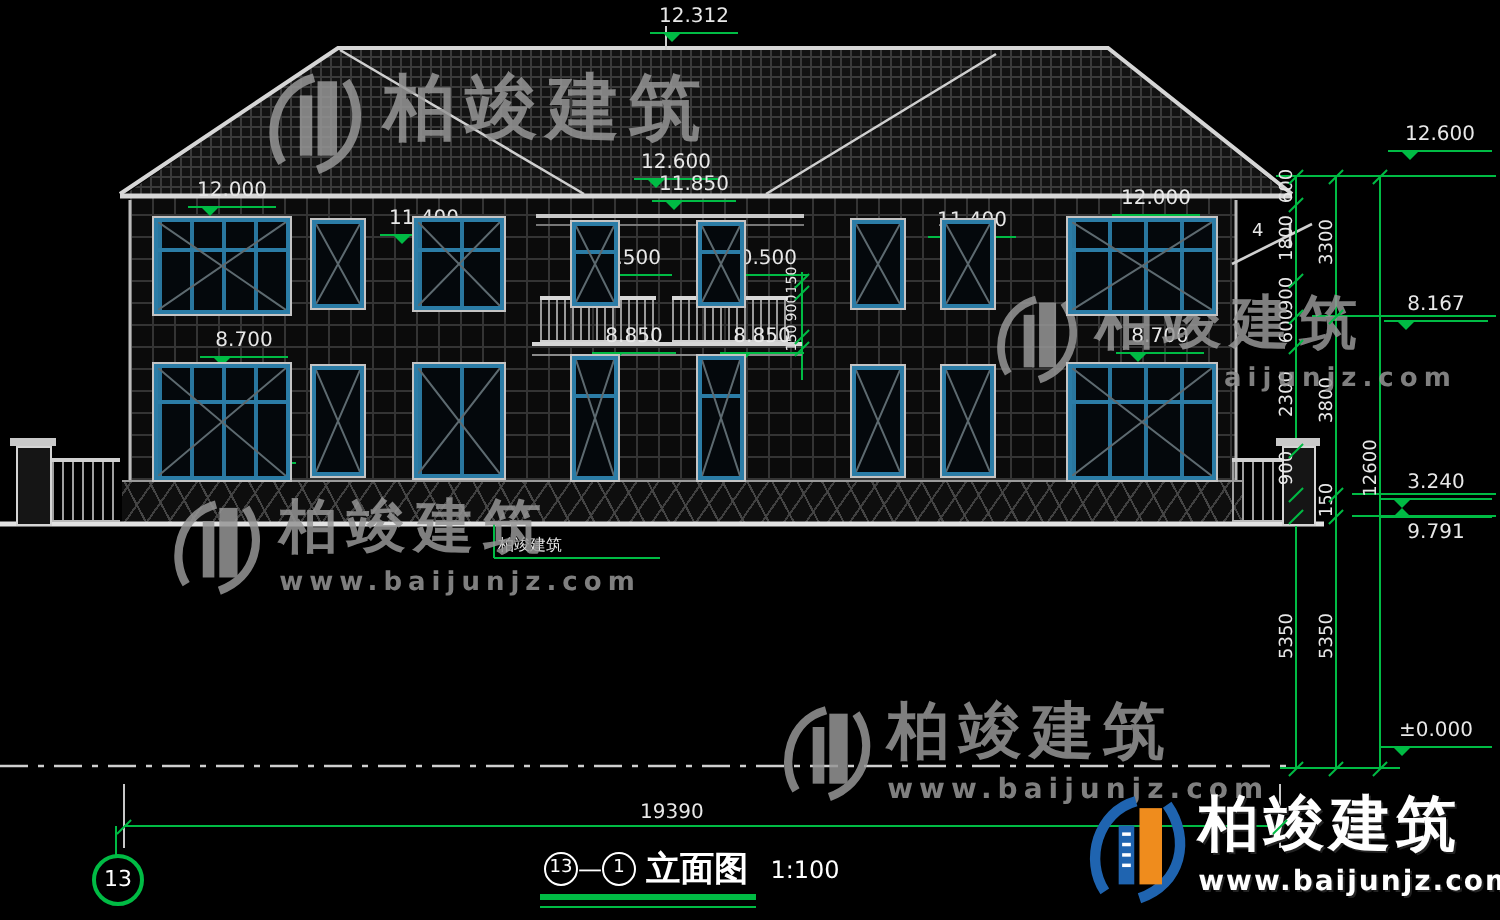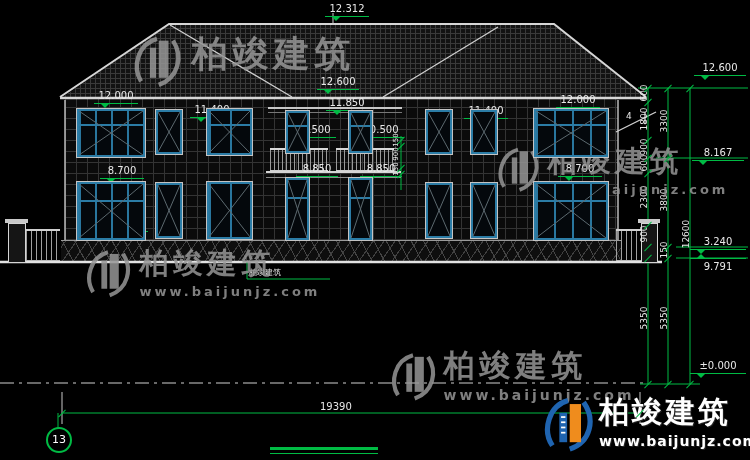--- a/index.html
+++ b/index.html
@@ -118,21 +118,21 @@
   <div class="canopy" style="left:268px;top:107px;width:134px"></div>
   <div class="fcap" style="left:5px;top:219px;width:23px;height:4px"></div>
   <div class="fpost" style="left:8px;top:223px;width:16px;height:38px"></div>
   <div class="fbars" style="left:26px;top:229px;width:34px;height:29px"></div>
   <div class="fbars" style="left:616px;top:229px;width:25px;height:29px"></div>
   <div class="fcap" style="left:638px;top:219px;width:22px;height:4px"></div>
   <div class="fpost" style="left:641px;top:223px;width:15px;height:38px"></div>
 
   <div class="lvl" style="left:325px;top:3px;width:44px"><span>12.312</span></div>
   <div class="lvl" style="left:317px;top:76px;width:42px"><span>12.600</span></div>
-  <div class="lvl" style="left:326px;top:97px;width:42px"><span>11.850</span></div>
+  <div class="lvl" style="left:326px;top:87px;width:42px"><span>11.850</span></div>
   <div class="lvl" style="left:94px;top:90px;width:44px"><span>12.000</span></div>
   <div class="lvl" style="left:190px;top:104px;width:44px"><span>11.400</span></div>
   <div class="lvl" style="left:101px;top:132px;width:44px"><span>10.250</span></div>
   <div class="lvl" style="left:100px;top:165px;width:44px"><span>8.700</span></div>
   <div class="lvl" style="left:104px;top:218px;width:44px"><span>6.450</span></div>
   <div class="lvl" style="left:290px;top:124px;width:46px"><span>10.500</span></div>
   <div class="lvl" style="left:358px;top:124px;width:46px"><span>10.500</span></div>
   <div class="lvl" style="left:296px;top:163px;width:42px"><span>8.850</span></div>
   <div class="lvl" style="left:360px;top:163px;width:42px"><span>8.850</span></div>
   <div class="lvl" style="left:556px;top:94px;width:44px"><span>12.000</span></div>
@@ -161,20 +161,25 @@
   <div class="vdim small" style="left:381px;top:136px">150</div>
   <div class="vdim small" style="left:381px;top:150px">900</div>
   <div class="vdim small" style="left:381px;top:165px">150</div>
 
   <div class="t" style="left:320px;top:401px;font-size:10px">19390</div>
   <div class="t" style="left:249px;top:267px;font-size:8px">柏竣建筑</div>
   <div class="t" style="left:626px;top:111px;font-size:9px">4</div>
 
   <div id="sheetno" class="abs">13</div>
 
+  <div class="abs" style="left:272px;top:423px;color:#fff">
+    <span class="circ">13</span><span style="font-size:12px;vertical-align:middle">—</span><span class="circ">1</span>
+    <span style="font-size:17px;font-weight:bold;vertical-align:middle">立面图</span>
+    <span style="font-size:12px;vertical-align:middle;margin-left:6px">1:100</span>
+  </div>
 
   <div class="wm" style="left:128px;top:30px">
     <svg width="58" height="62" viewBox="0 0 60 70" style="vertical-align:top">
       <path d="M12 58 C2 42 8 16 30 10" stroke="#969696" stroke-width="5" fill="none"></path>
       <path d="M48 12 C60 30 54 54 32 62" stroke="#969696" stroke-width="5" fill="none"></path>
       <rect x="22" y="20" width="7" height="34" fill="#969696"></rect>
         <rect x="32" y="12" width="11" height="42" fill="#969696"></rect>
     </svg>
     <span style="display:inline-block;vertical-align:top">
       <span class="big" style="font-size:36px">柏竣建筑</span>

